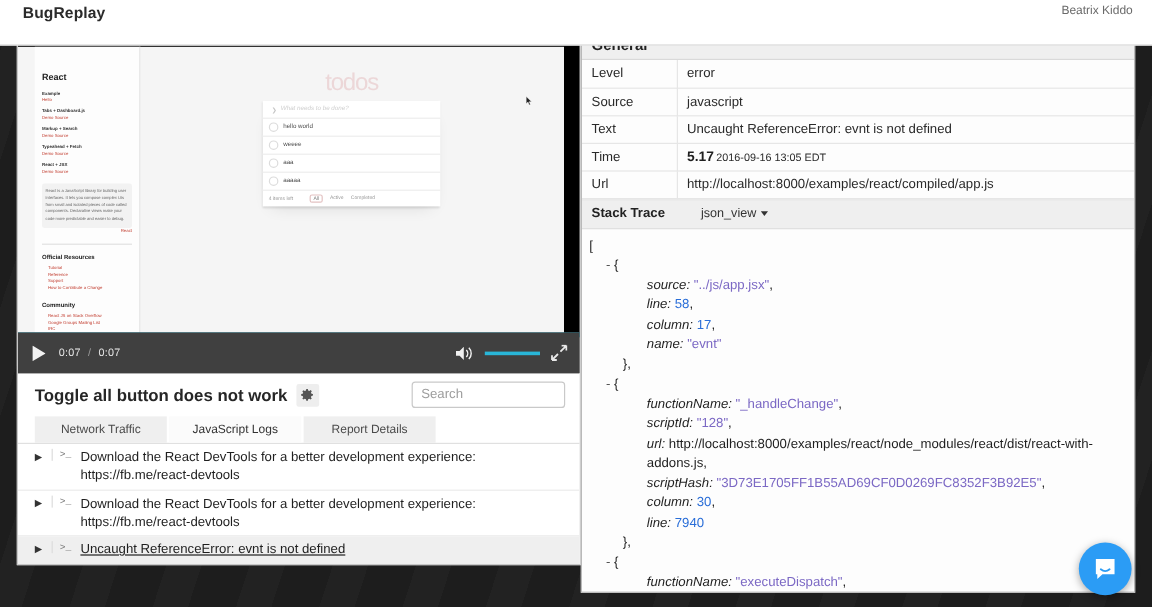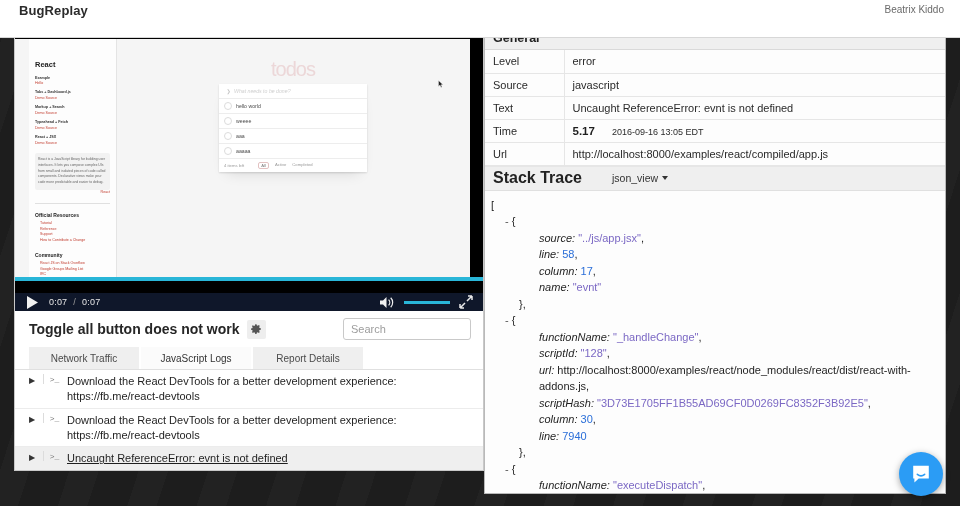--- a/index.html
+++ b/index.html
@@ -146,21 +146,21 @@
   }
 
   
   #progress-track {
     position: absolute; left: 0; bottom: 30px;
     width: 468px; height: 4px; background: #2b2b2b;
   }
   #progress-fill { height: 100%; background: #29b6d8; }
   #controls {
     position: absolute; left: 0; bottom: 0;
-    width: 468px; height: 18px; background: #0f172a;
+    width: 468px; height: 34px; background: #404040;
     display: flex; align-items: center;
   }
   #btn-play {
     width: 34px; display: flex; align-items: center; justify-content: center;
     cursor: pointer;
   }
   #time-display {
     font-size: 9px; color: #e6e6e6; letter-spacing: .2px;
     display: flex; gap: 6px;
   }
@@ -263,30 +263,30 @@
     border-bottom: 1px solid #e6e6e6;
     border-right: 1px solid #e6e6e6;
     height: 23px; padding: 0 8px;
     font-size: 11px; color: #2a2a2a;
     white-space: nowrap; overflow: hidden; text-overflow: ellipsis;
   }
   #general-table td.k { width: 79px; }
   #general-table td.v { border-right: none; }
   #general-table tr td:first-child { border-left: none; }
   .time-big { font-size: 11.5px; font-weight: bold; color: #1f1f1f; }
-  .time-small { font-size: 9px; color: #2a2a2a; margin-left: 17px; }
+  .time-small { font-size: 9px; color: #2a2a2a; margin-left: 2px; }
 
   #stack-header {
     height: 25px; background: #efefef;
     border-bottom: 1px solid #e0e0e0;
     border-top: 1px solid #e6e6e6;
     display: flex; align-items: center; padding-left: 8px;
     gap: 30px;
   }
-  #stack-title { font-size: 16px; font-weight: bold; color: #222; }
+  #stack-title { font-size: 11px; font-weight: bold; color: #222; }
   #json-view-select {
     font-size: 10.5px; color: #333; cursor: pointer;
     display: flex; align-items: center; gap: 4px;
   }
   #json-view-select .caret {
     border-left: 3.5px solid transparent;
     border-right: 3.5px solid transparent;
     border-top: 4px solid #333;
   }
 

